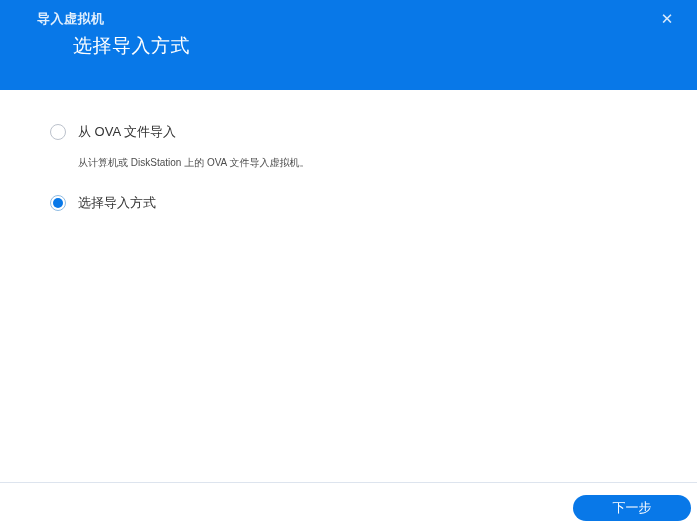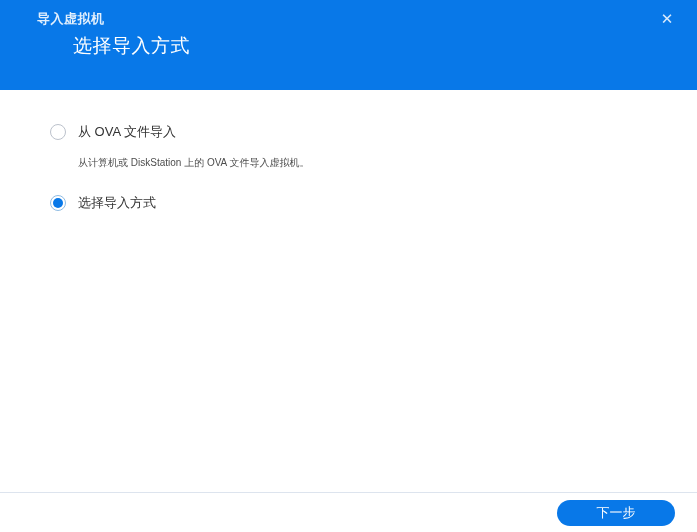--- a/index.html
+++ b/index.html
@@ -97,26 +97,26 @@
   }
   .option-desc {
     margin: 15px 0 0 28px;
     font-size: 10px;
     color: #4d4d4d;
     line-height: 1.4;
   }
   
   .footer {
     flex: 0 0 auto;
-    height: 40px;
+    height: 50px;
     border-top: 1px solid #dde4ee;
     display: flex;
     align-items: center;
     justify-content: flex-end;
-    padding-right: 22px;
+    padding-right: 6px;
   }
   .next-btn {
     min-width: 118px;
     height: 26px;
     border: none;
     border-radius: 13px;
     background: #0878e8;
     color: #ffffff;
     font-size: 13px;
     font-family: inherit;

